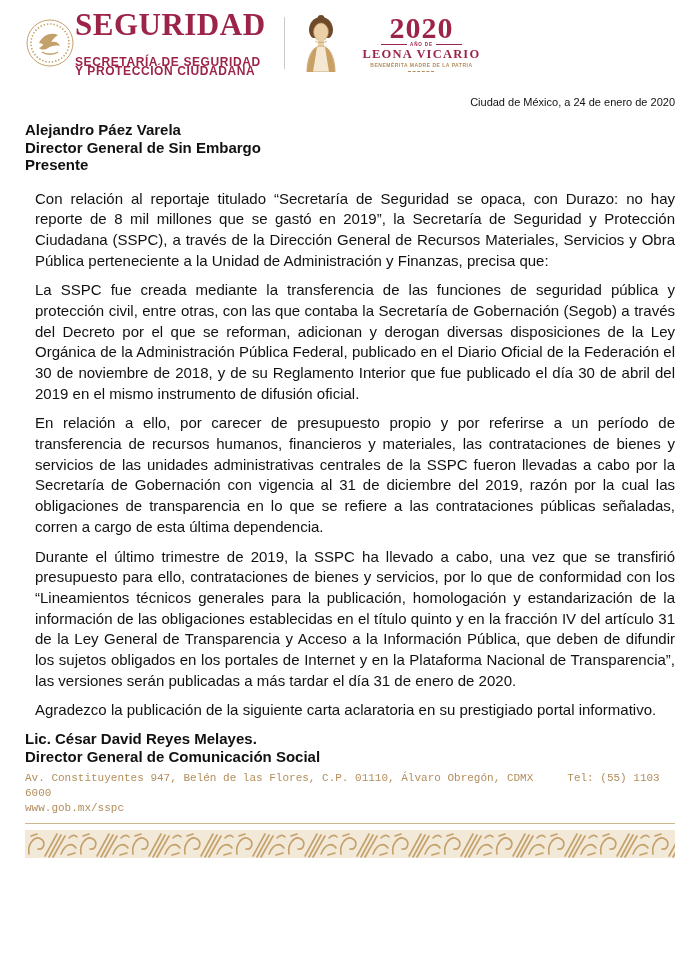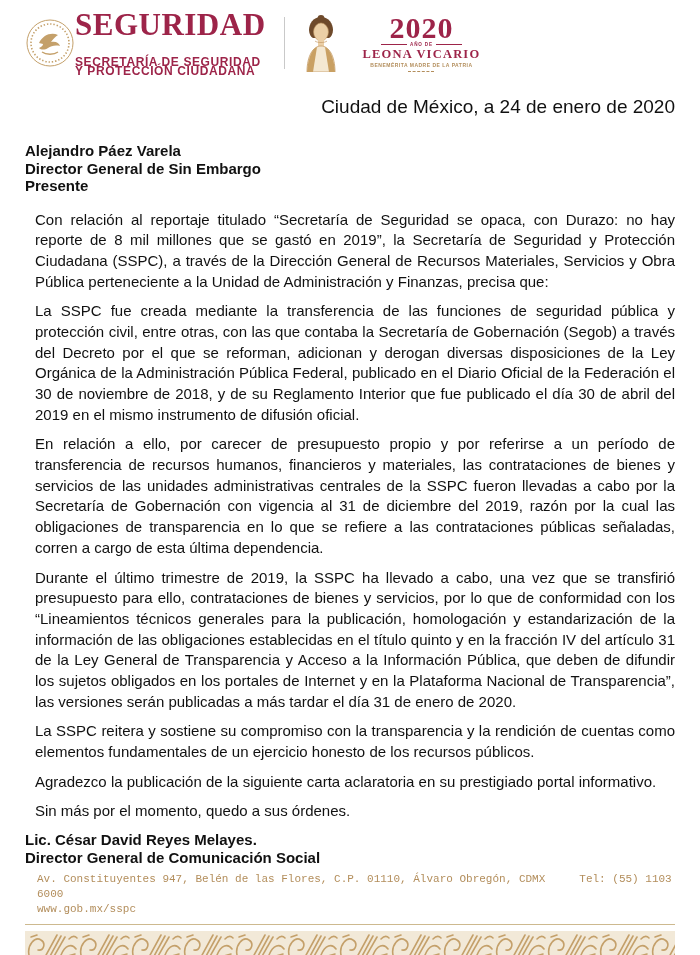--- a/index.html
+++ b/index.html
@@ -36,33 +36,33 @@
   }
   .ano-de::before,.ano-de::after { content:""; width:26px; height:.8px; background:var(--maroon); }
   .leona {
     font-family:"Liberation Serif", serif; font-weight:bold;
     font-size:12.5px; line-height:13px; color:var(--maroon); letter-spacing:1.2px;
   }
   .tagline { font-size:5px; font-weight:bold; color:var(--gold); letter-spacing:.5px; margin-top:1.5px; }
   .mini-dashes { width:26px; border-bottom:1.4px dashed var(--gold); margin-top:3px; }
 
   
-  .date-line { margin-top:22px; text-align:right; font-size:19px; }
-  .recipient { margin-top:24px; font-weight:bold; font-size:15px; line-height:17.5px; }
+  .date-line { margin-top:22px; text-align:right; font-size:11px; }
+  .recipient { margin-top:13px; font-weight:bold; font-size:15px; line-height:17.5px; }
   .paragraphs { margin-top:15px; }
   .paragraphs p {
     font-size:15px; line-height:1.38; text-align:justify; margin:0 0 9px 10px;
   }
   .signature { margin-top:9px; font-weight:bold; font-size:15px; line-height:17.5px; }
 
   
   .footer { margin-top:6px; }
   .footer-line {
     font-family:"Liberation Mono", monospace;
-    font-size:11px; line-height:15px; color:var(--gold); letter-spacing:0;margin-left:12px;
+    font-size:11px; line-height:15px; color:var(--gold); letter-spacing:0;
   }
   .footer-phone { margin-left:34px; }
   .footer-rule { border:0; border-top:1px solid #cdb98f; margin-top:7px; }
   .band-wrap { margin-top:6px; }
 </style>
 </head>
 <body>
 
 <div class="page">
 
@@ -112,23 +112,21 @@
     <div>Alejandro Páez Varela</div>
     <div>Director General de Sin Embargo</div>
     <div>Presente</div>
   </div>
 
   <div class="paragraphs">
     <p>Con relación al reportaje titulado “Secretaría de Seguridad se opaca, con Durazo: no hay reporte de 8 mil millones que se gastó en 2019”, la Secretaría de Seguridad y Protección Ciudadana (SSPC), a través de la Dirección General de Recursos Materiales, Servicios y Obra Pública perteneciente a la Unidad de Administración y Finanzas, precisa que:</p>
     <p>La SSPC fue creada mediante la transferencia de las funciones de seguridad pública y protección civil, entre otras, con las que contaba la Secretaría de Gobernación (Segob) a través del Decreto por el que se reforman, adicionan y derogan diversas disposiciones de la Ley Orgánica de la Administración Pública Federal, publicado en el Diario Oficial de la Federación el 30 de noviembre de 2018, y de su Reglamento Interior que fue publicado el día 30 de abril del 2019 en el mismo instrumento de difusión oficial.</p>
     <p>En relación a ello, por carecer de presupuesto propio y por referirse a un período de transferencia de recursos humanos, financieros y materiales, las contrataciones de bienes y servicios de las unidades administrativas centrales de la SSPC fueron llevadas a cabo por la Secretaría de Gobernación con vigencia al 31 de diciembre del 2019, razón por la cual las obligaciones de transparencia en lo que se refiere a las contrataciones públicas señaladas, corren a cargo de esta última dependencia.</p>
     <p>Durante el último trimestre de 2019, la SSPC ha llevado a cabo, una vez que se transfirió presupuesto para ello, contrataciones de bienes y servicios, por lo que de conformidad con los “Lineamientos técnicos generales para la publicación, homologación y estandarización de la información de las obligaciones establecidas en el título quinto y en la fracción IV del artículo 31 de la Ley General de Transparencia y Acceso a la Información Pública, que deben de difundir los sujetos obligados en los portales de Internet y en la Plataforma Nacional de Transparencia”, las versiones serán publicadas a más tardar el día 31 de enero de 2020.</p>
-    <p>La SSPC reitera y sostiene su compromiso con la transparencia y la rendición de cuentas como elementos fundamentales de un ejercicio honesto de los recursos públicos.</p>
     <p>Agradezco la publicación de la siguiente carta aclaratoria en su prestigiado portal informativo.</p>
-    <p>Sin más por el momento, quedo a sus órdenes.</p>
   </div>
 
   <div class="signature">
     <div>Lic. César David Reyes Melayes.</div>
     <div>Director General de Comunicación Social</div>
   </div>
 
   <div class="footer">
     <div class="footer-line">
       <span>Av. Constituyentes 947, Belén de las Flores, C.P. 01110, Álvaro Obregón, CDMX</span><span class="footer-phone">Tel: (55) 1103 6000</span>

